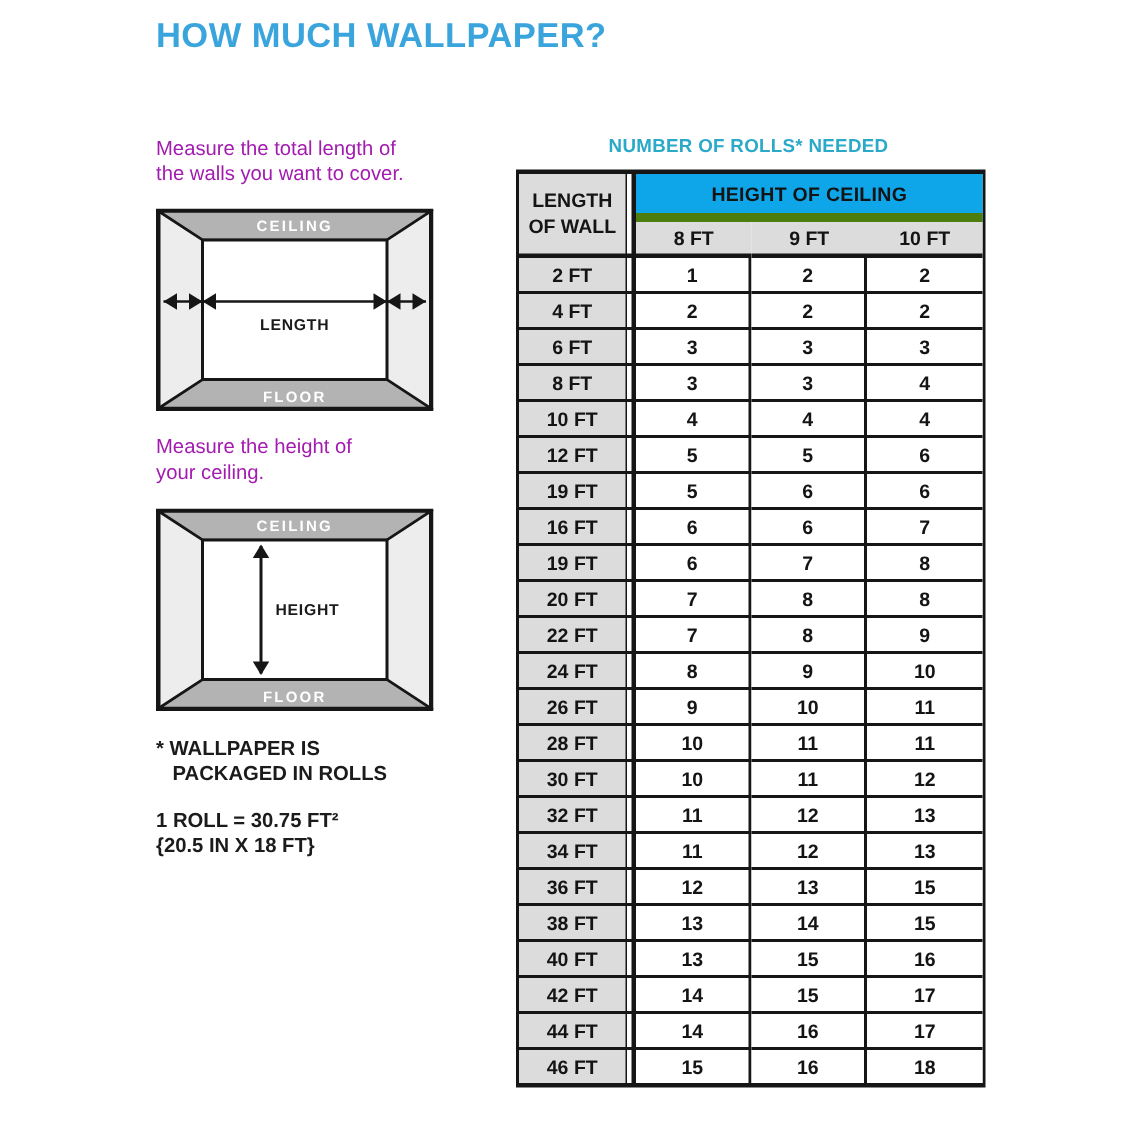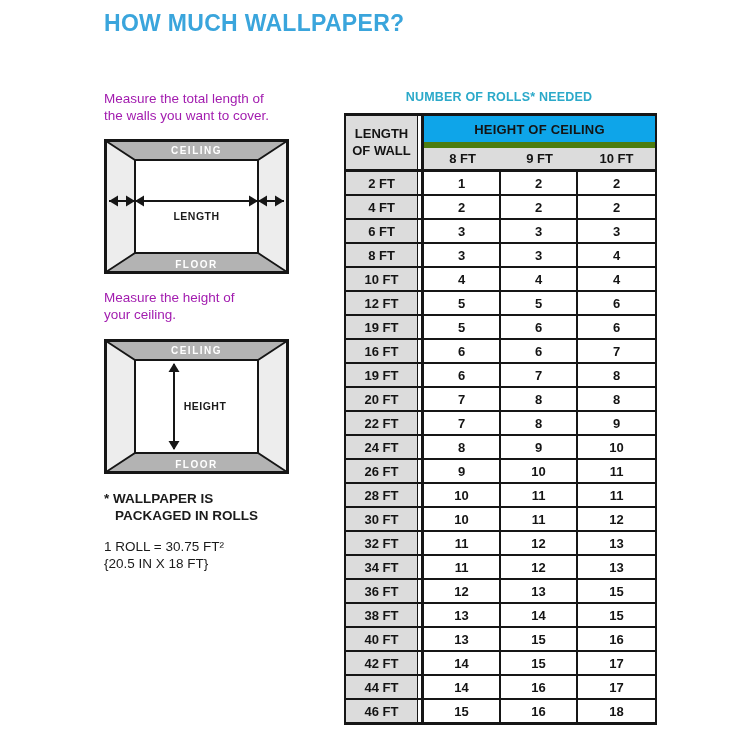--- a/index.html
+++ b/index.html
@@ -17,21 +17,21 @@
   }
   .left-col p {
     margin:0 0 15px; font-size:13.5px; line-height:1.27; white-space:pre-line; color:#a21caf;
   }
   .left-col p.step3 { margin-bottom:22px; }
   .diagram { display:block; margin:0 0 15px; }
   .hang {
     font-weight:bold; padding-left:11px; text-indent:-11px; margin:16px 0 14px;
     font-size:13.5px; line-height:1.27; white-space:pre-line;
   }
-  .roll-info { font-weight:normal; font-size:13.5px; line-height:1.3; }
+  .roll-info { font-weight:bold; font-size:13.5px; line-height:1.3; }
   .table-col { position:absolute; left:344px; top:90px; width:310px; }
   .table-title {
     margin:0 0 9px; text-align:center; font-size:12.5px; font-weight:bold;
     letter-spacing:.2px; color:#2ba9c9;
   }
   table.rolls {
     border-collapse:separate; border-spacing:0; table-layout:fixed; width:312px;
     border-top:3px solid #161616; border-bottom:3px solid #161616;
     border-left:2px solid #161616; border-right:2px solid #161616;
   }

